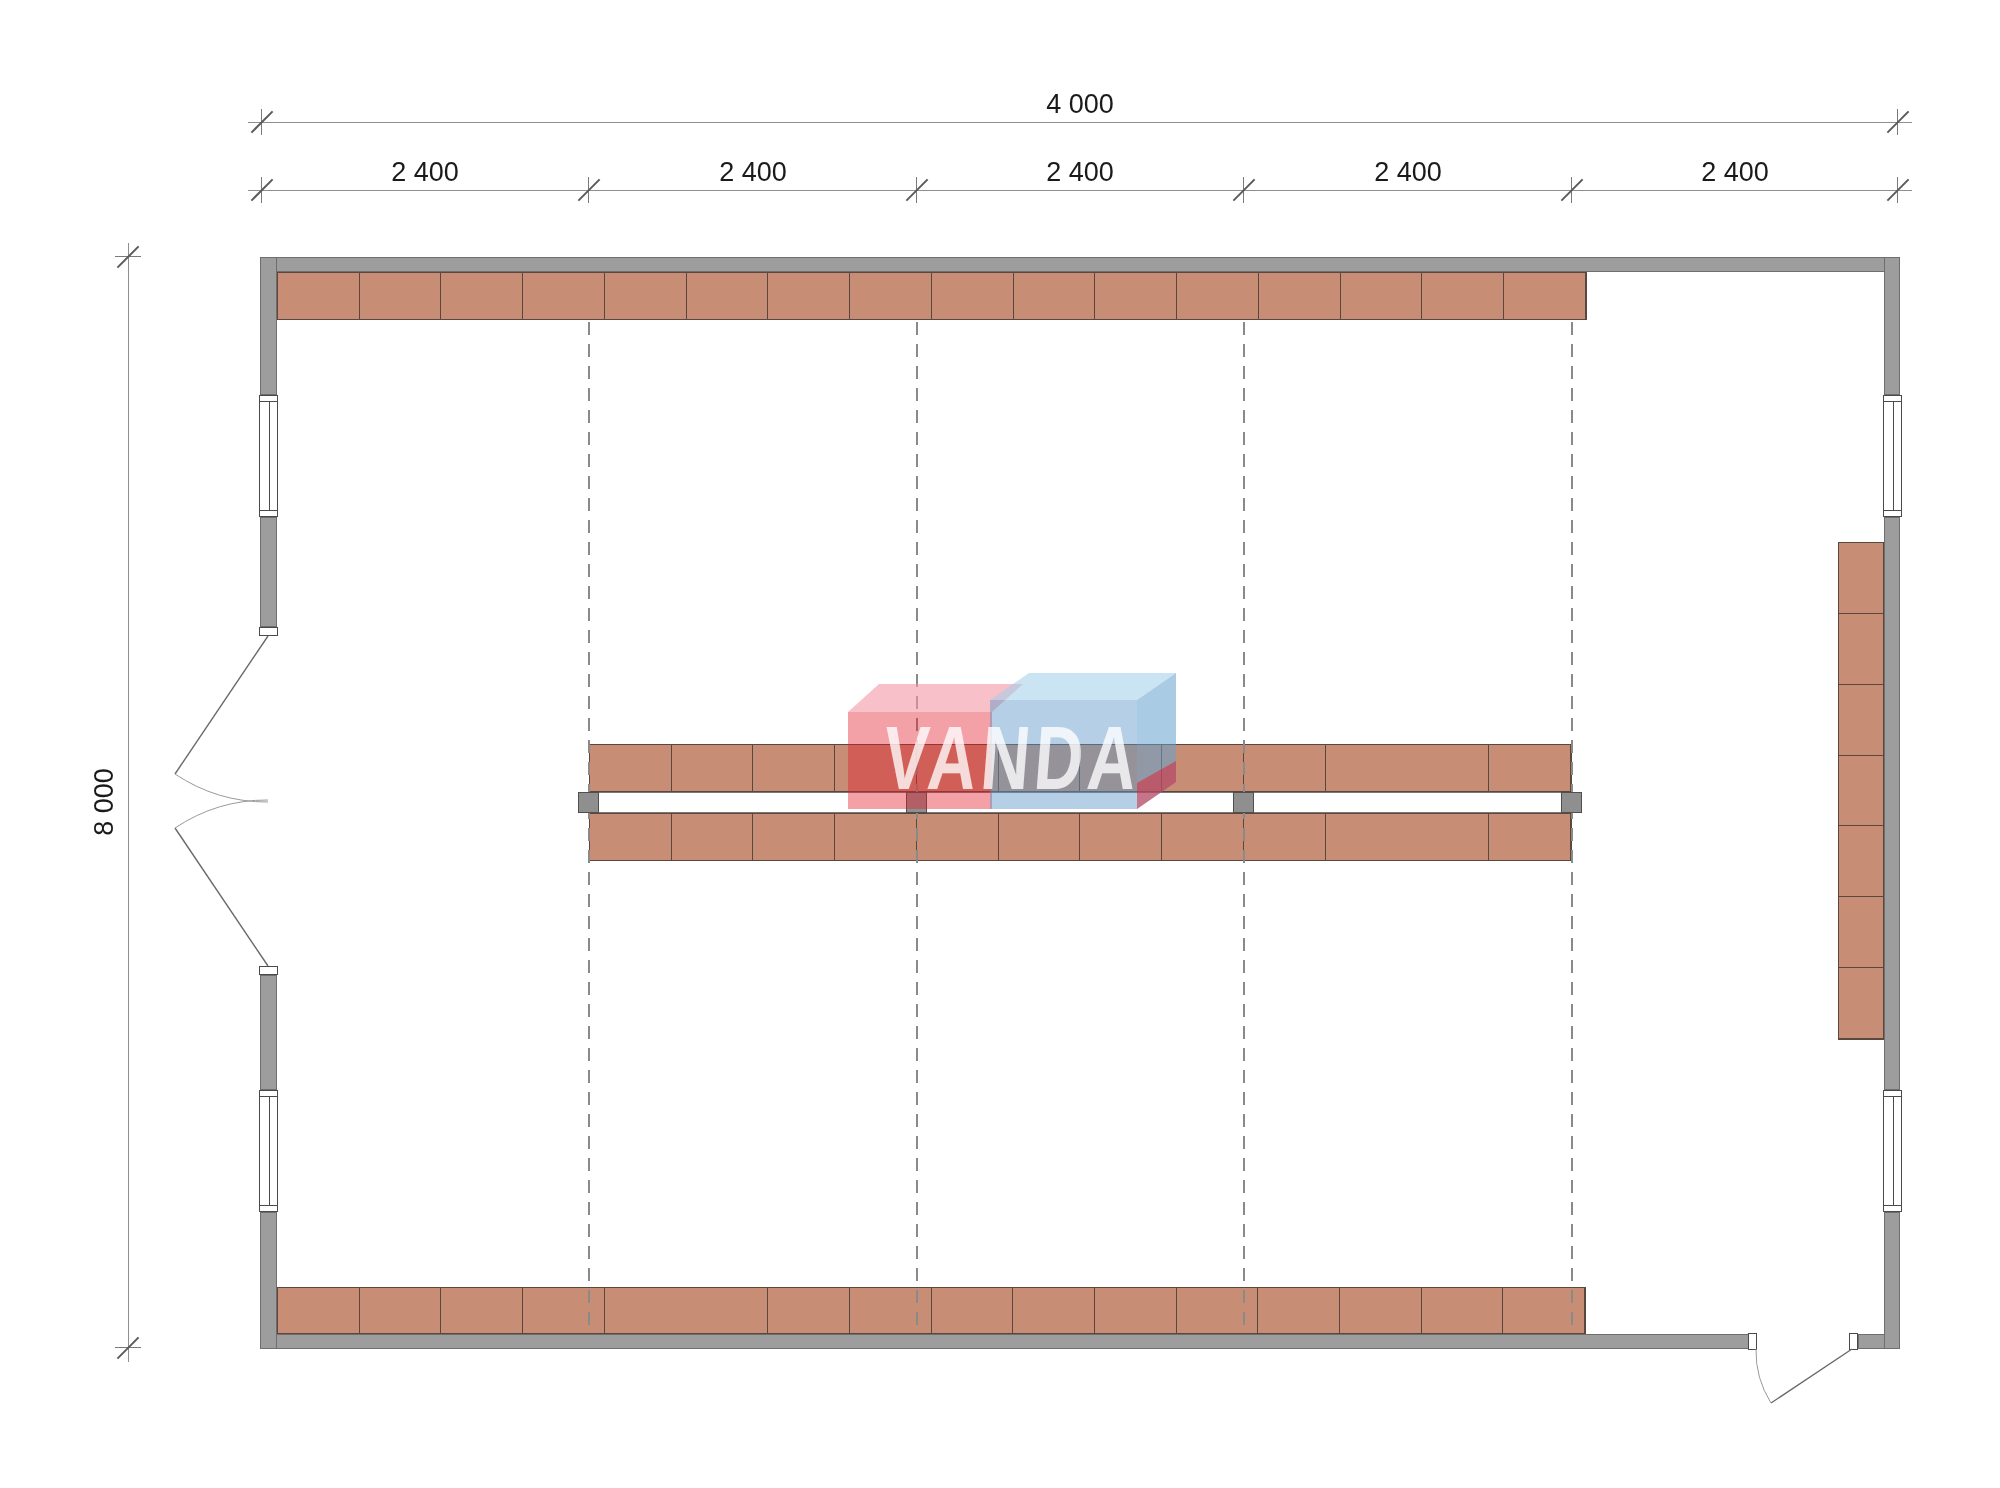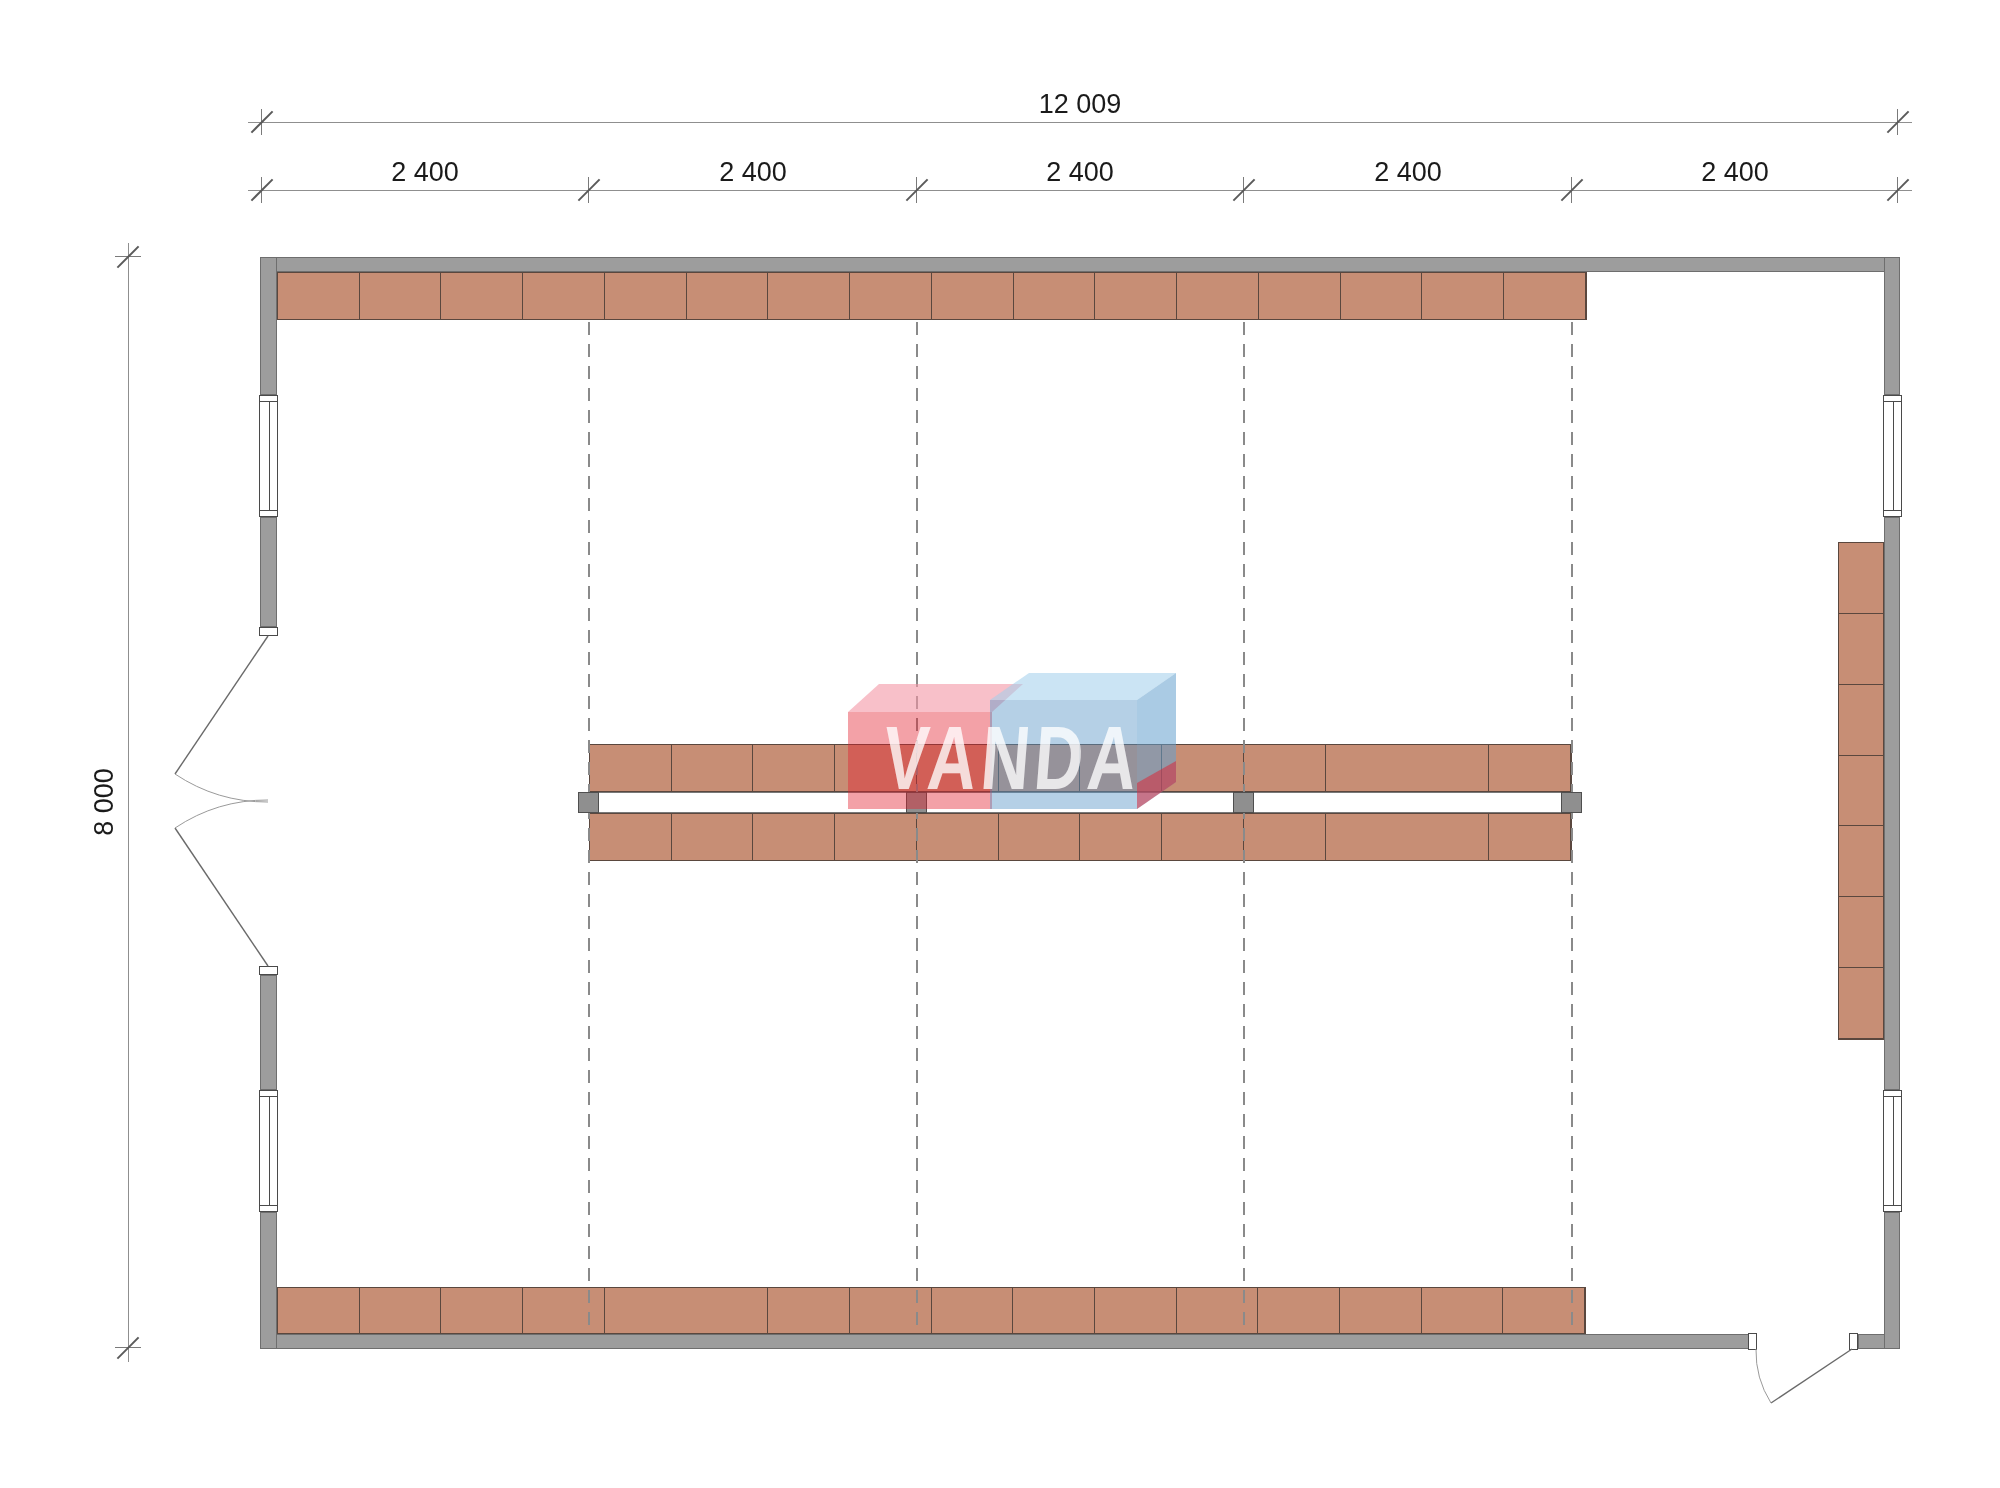--- a/index.html
+++ b/index.html
@@ -45,21 +45,21 @@
 <body>
 
 <div class="canvas">
 
   <div>
     <div class="dim-line-h" style="left:248px;top:122px;width:1664px"></div>
     <div class="tick-stub-v" style="left:261px;top:109px"></div>
     <div class="tick-slash" style="left:247px;top:121px"></div>
     <div class="tick-stub-v" style="left:1897px;top:109px"></div>
     <div class="tick-slash" style="left:1883px;top:121px"></div>
-    <div class="dim-text" style="left:1000px;top:90px;width:160px">12 009</div>
+    <div class="dim-text" style="left:1000px;top:90px;width:160px">4 000</div>
   </div>
 
   <div>
     <div class="dim-line-h" style="left:248px;top:190px;width:1664px"></div>
     <div class="tick-stub-v" style="left:261px;top:177px"></div>
     <div class="tick-slash" style="left:247px;top:189px"></div>
     <div class="tick-stub-v" style="left:588px;top:177px"></div>
     <div class="tick-slash" style="left:574px;top:189px"></div>
     <div class="tick-stub-v" style="left:916px;top:177px"></div>
     <div class="tick-slash" style="left:902px;top:189px"></div>

